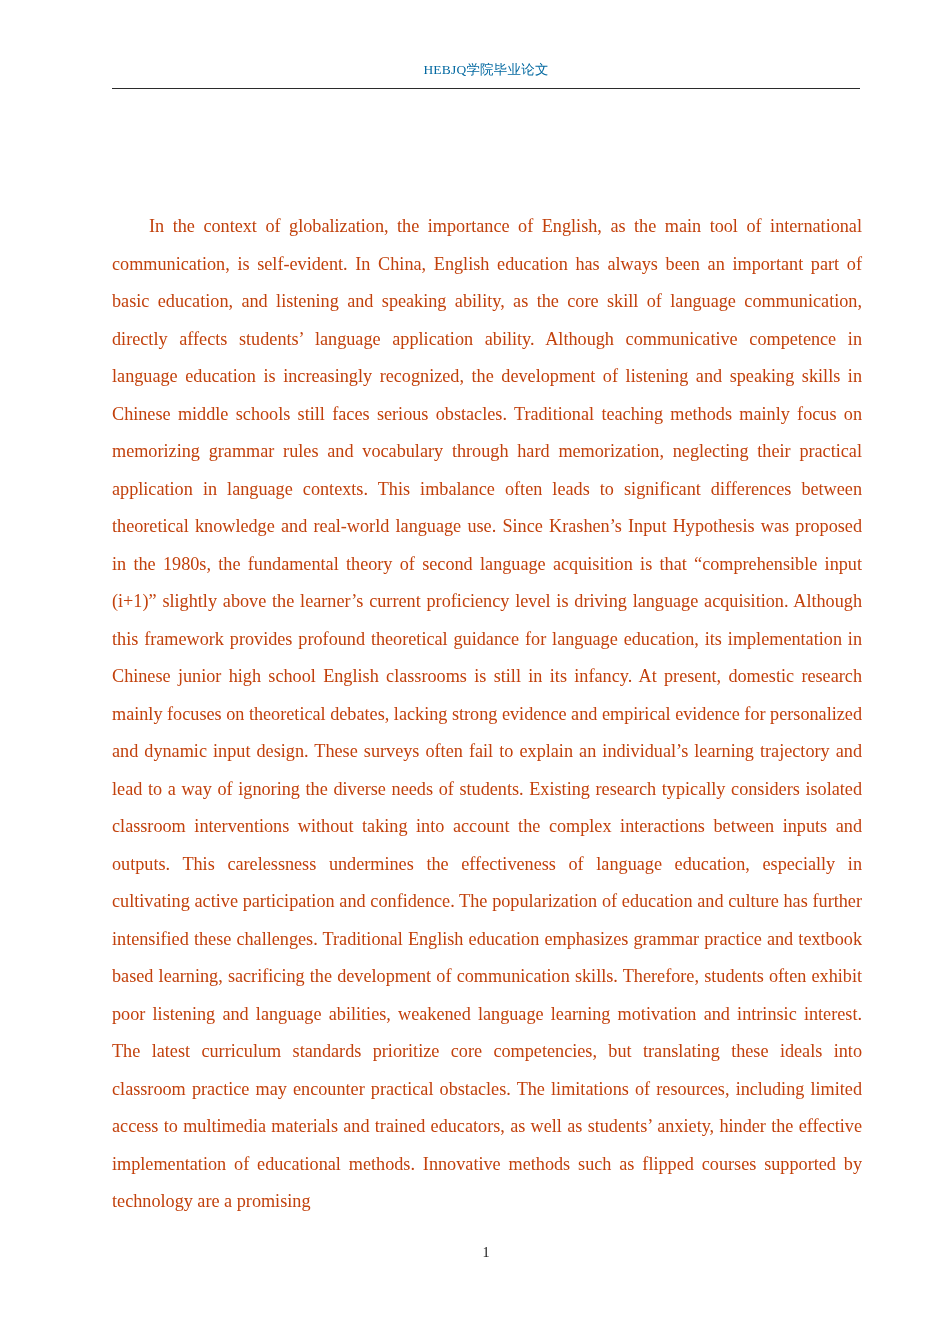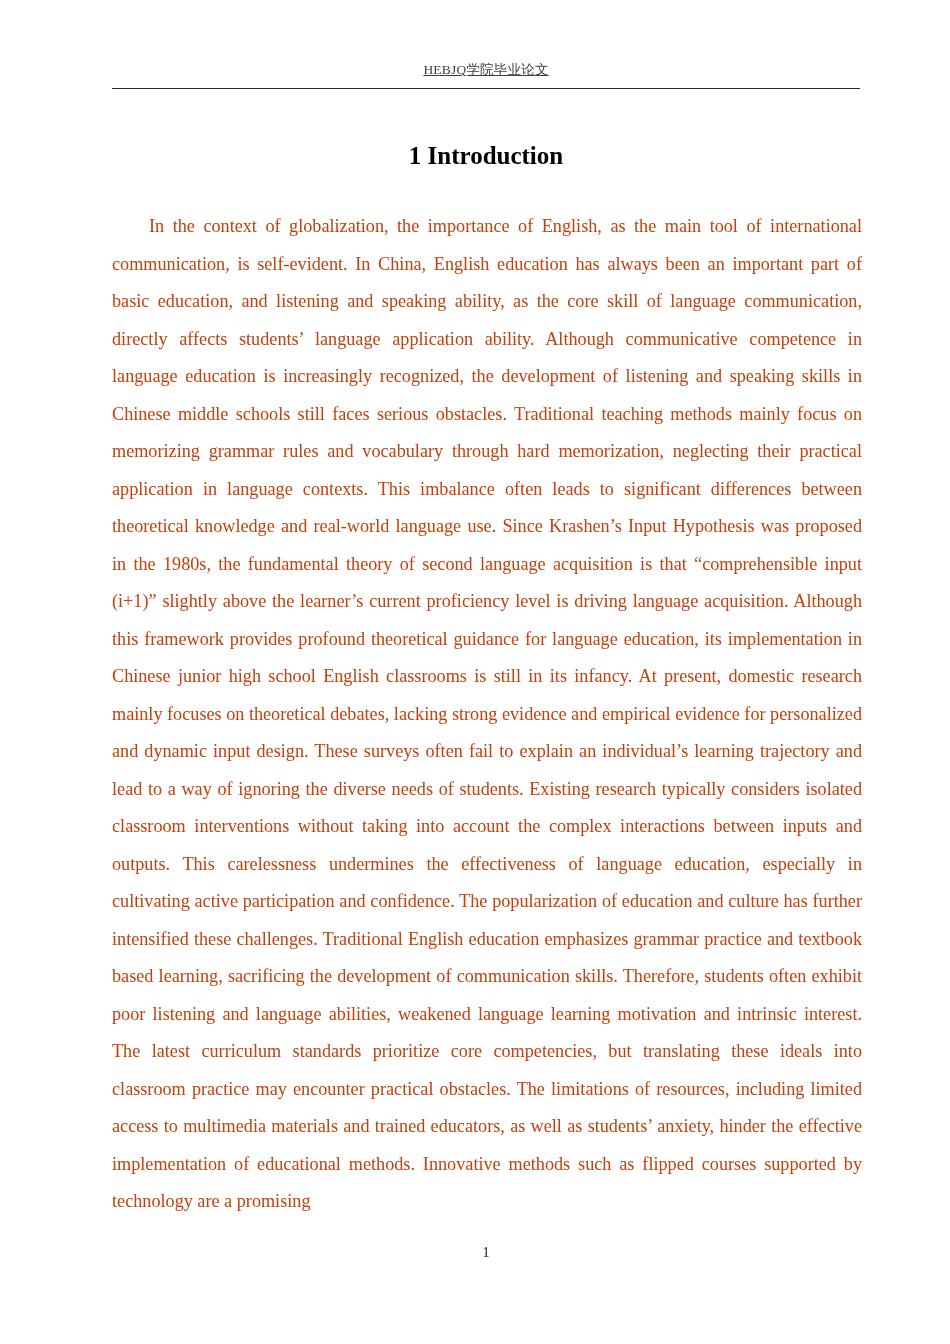--- a/index.html
+++ b/index.html
@@ -26,24 +26,23 @@
     left: 112px;
     top: 60px;
     width: 748px;
     text-align: center;
   }
   .page-header .header-text {
     display: inline-block;
     font-family: "Liberation Serif", "DejaVu Serif", serif;
     font-size: 13.5px;
     line-height: 18px;
-    color: #404040;
+    color: #0369a1;
     letter-spacing: 0.2px;
     white-space: nowrap;
-    text-decoration: underline;
   }
   .header-rule {
     position: absolute;
     left: 112px;
     top: 88px;
     width: 748px;
     height: 0;
     border-top: 1.6px solid #2b2b2b;
   }
 
@@ -95,19 +94,18 @@
 <body>
 
 <div class="page">
 
   <div class="page-header">
     <span class="header-text">HEBJQ学院毕业论文</span>
   </div>
 
   <div class="header-rule"></div>
 
-  <h1 class="section-title">1 Introduction</h1>
 
   <p class="body-text">In the context of globalization, the importance of English, as the main tool of international communication, is self-evident. In China, English education has always been an important part of basic education, and listening and speaking ability, as the core skill of language communication, directly affects students’ language application ability. Although communicative competence in language education is increasingly recognized, the development of listening and speaking skills in Chinese middle schools still faces serious obstacles. Traditional teaching methods mainly focus on memorizing grammar rules and vocabulary through hard memorization, neglecting their practical application in language contexts. This imbalance often leads to significant differences between theoretical knowledge and real-world language use. Since Krashen’s Input Hypothesis was proposed in the 1980s, the fundamental theory of second language acquisition is that “comprehensible input (i+1)” slightly above the learner’s current proficiency level is driving language acquisition. Although this framework provides profound theoretical guidance for language education, its implementation in Chinese junior high school English classrooms is still in its infancy. At present, domestic research mainly focuses on theoretical debates, lacking strong evidence and empirical evidence for personalized and dynamic input design. These surveys often fail to explain an individual’s learning trajectory and lead to a way of ignoring the diverse needs of students. Existing research typically considers isolated classroom interventions without taking into account the complex interactions between inputs and outputs. This carelessness undermines the effectiveness of language education, especially in cultivating active participation and confidence. The popularization of education and culture has further intensified these challenges. Traditional English education emphasizes grammar practice and textbook based learning, sacrificing the development of communication skills. Therefore, students often exhibit poor listening and language abilities, weakened language learning motivation and intrinsic interest. The latest curriculum standards prioritize core competencies, but translating these ideals into classroom practice may encounter practical obstacles. The limitations of resources, including limited access to multimedia materials and trained educators, as well as students’ anxiety, hinder the effective implementation of educational methods. Innovative methods such as flipped courses supported by technology are a promising</p>
 
   <div class="page-number">1</div>
 
 </div>
 
 </body></html>

